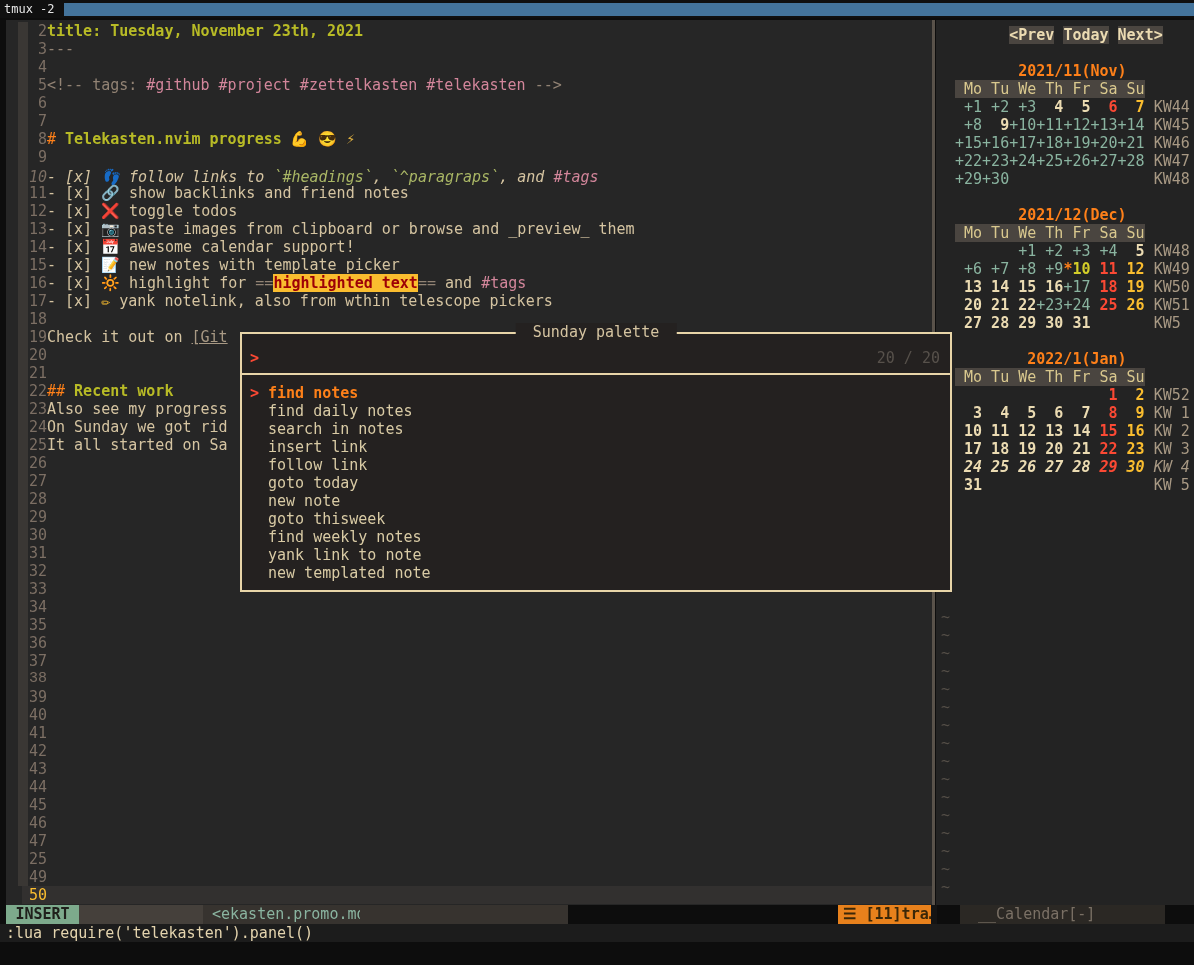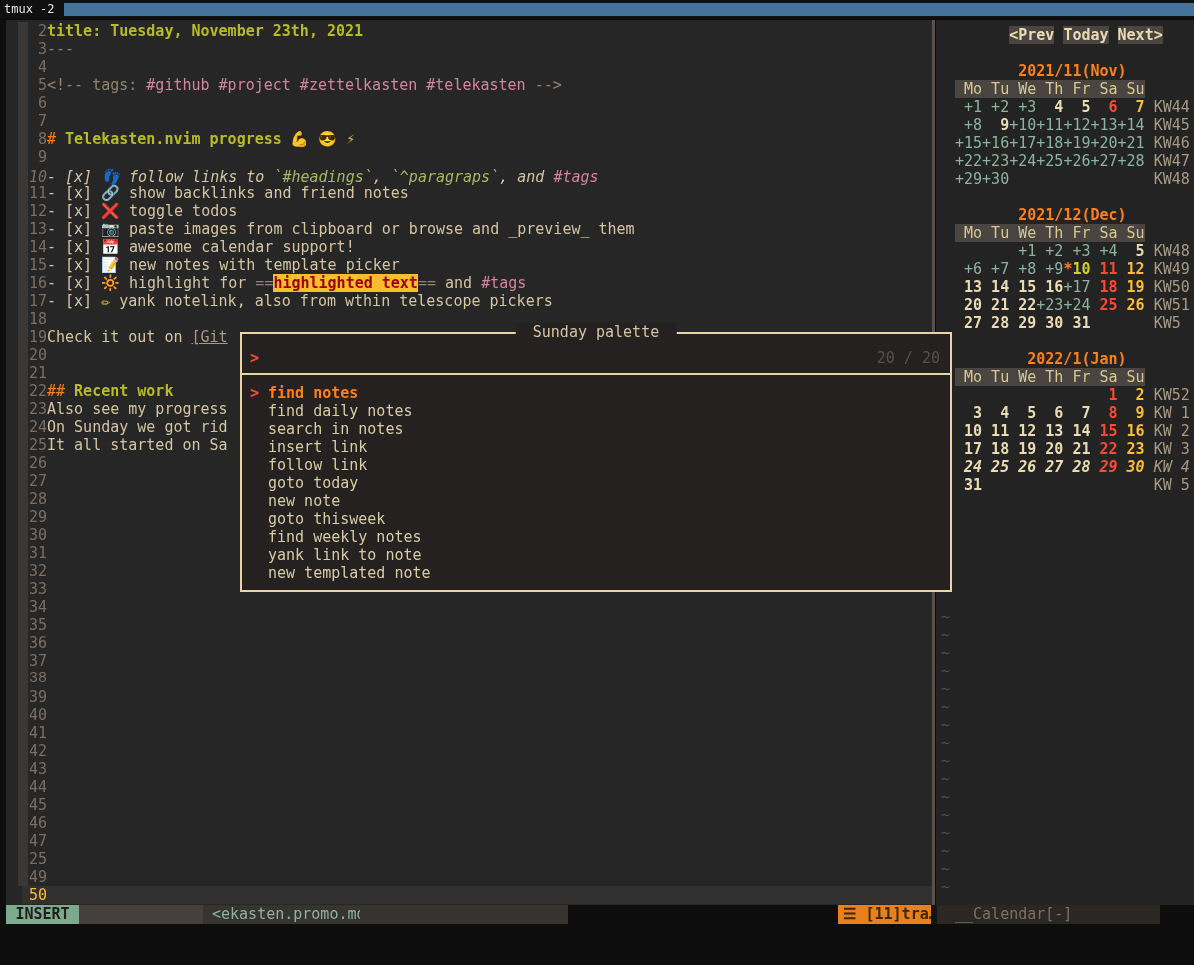--- a/index.html
+++ b/index.html
@@ -58,21 +58,21 @@
 
   
   .sl { position:absolute; top:905px; height:19px; line-height:19px; white-space:pre; overflow:hidden; }
   #sl-mode { left:6px; width:73px; background:#7daa8c; color:#20201c; font-weight:bold; text-align:center; }
   #sl-branch { left:79px; width:124px; background:#45403b; color:#c9b999; padding-left:8px; }
   #sl-file { left:203px; width:157px; background:#37332f; color:#8ab4a0; padding-left:9px; }
   #sl-ft { left:360px; width:208px; background:#37332f; color:#bdae8e; padding-left:10px; }
   #sl-words { left:568px; width:270px; background:#7daa8c; color:#1f2a24; font-weight:600; padding-left:10px; }
   #sl-warn { left:838px; width:93px; background:#e8811c; color:#3a2708; font-weight:600; padding-left:5px; }
   #sl-gap { left:931px; width:6px; background:#141414; }
-  #sl-cal { left:937px; width:223px; background:#2b2824; color:#7a7065; padding-left:18px; }
+  #sl-cal { left:960px; width:205px; background:#2b2824; color:#7a7065; padding-left:18px; }
 
   
   #cmdline { position:absolute; left:0; top:924px; width:1194px; height:18px; background:#1c1c1c;
              color:#e4d4ae; white-space:pre; }
   #cmdline span { margin-left:6px; }
   #moderow { position:absolute; left:0; top:942px; width:1194px; height:19px; background:#141414; }
   #mode-text { position:absolute; left:6px; color:#fc9a26; font-weight:bold; }
   #ruler-pos { position:absolute; left:1032px; color:#d5c4a1; }
   #ruler-scroll { position:absolute; left:1157px; color:#d5c4a1; }
   #bottom-fill { position:absolute; left:0; top:961px; width:1194px; height:4px; background:#0d0d0d; }
@@ -213,14 +213,15 @@
     
   </div>
   <div id="sl-file" class="sl">&lt;ekasten.promo.md[+]</div>
   <div id="sl-ft" class="sl">
     
   </div>
   <div id="sl-warn" class="sl">☰ [11]tra…</div>
   <div id="sl-gap" class="sl"></div>
   <div id="sl-cal" class="sl">__Calendar[-]</div>
 
+  <div id="cmdline"><span>:lua require('telekasten').panel()</span></div>
   <div id="bottom-fill"></div>
 </div>
 
 </body></html>

